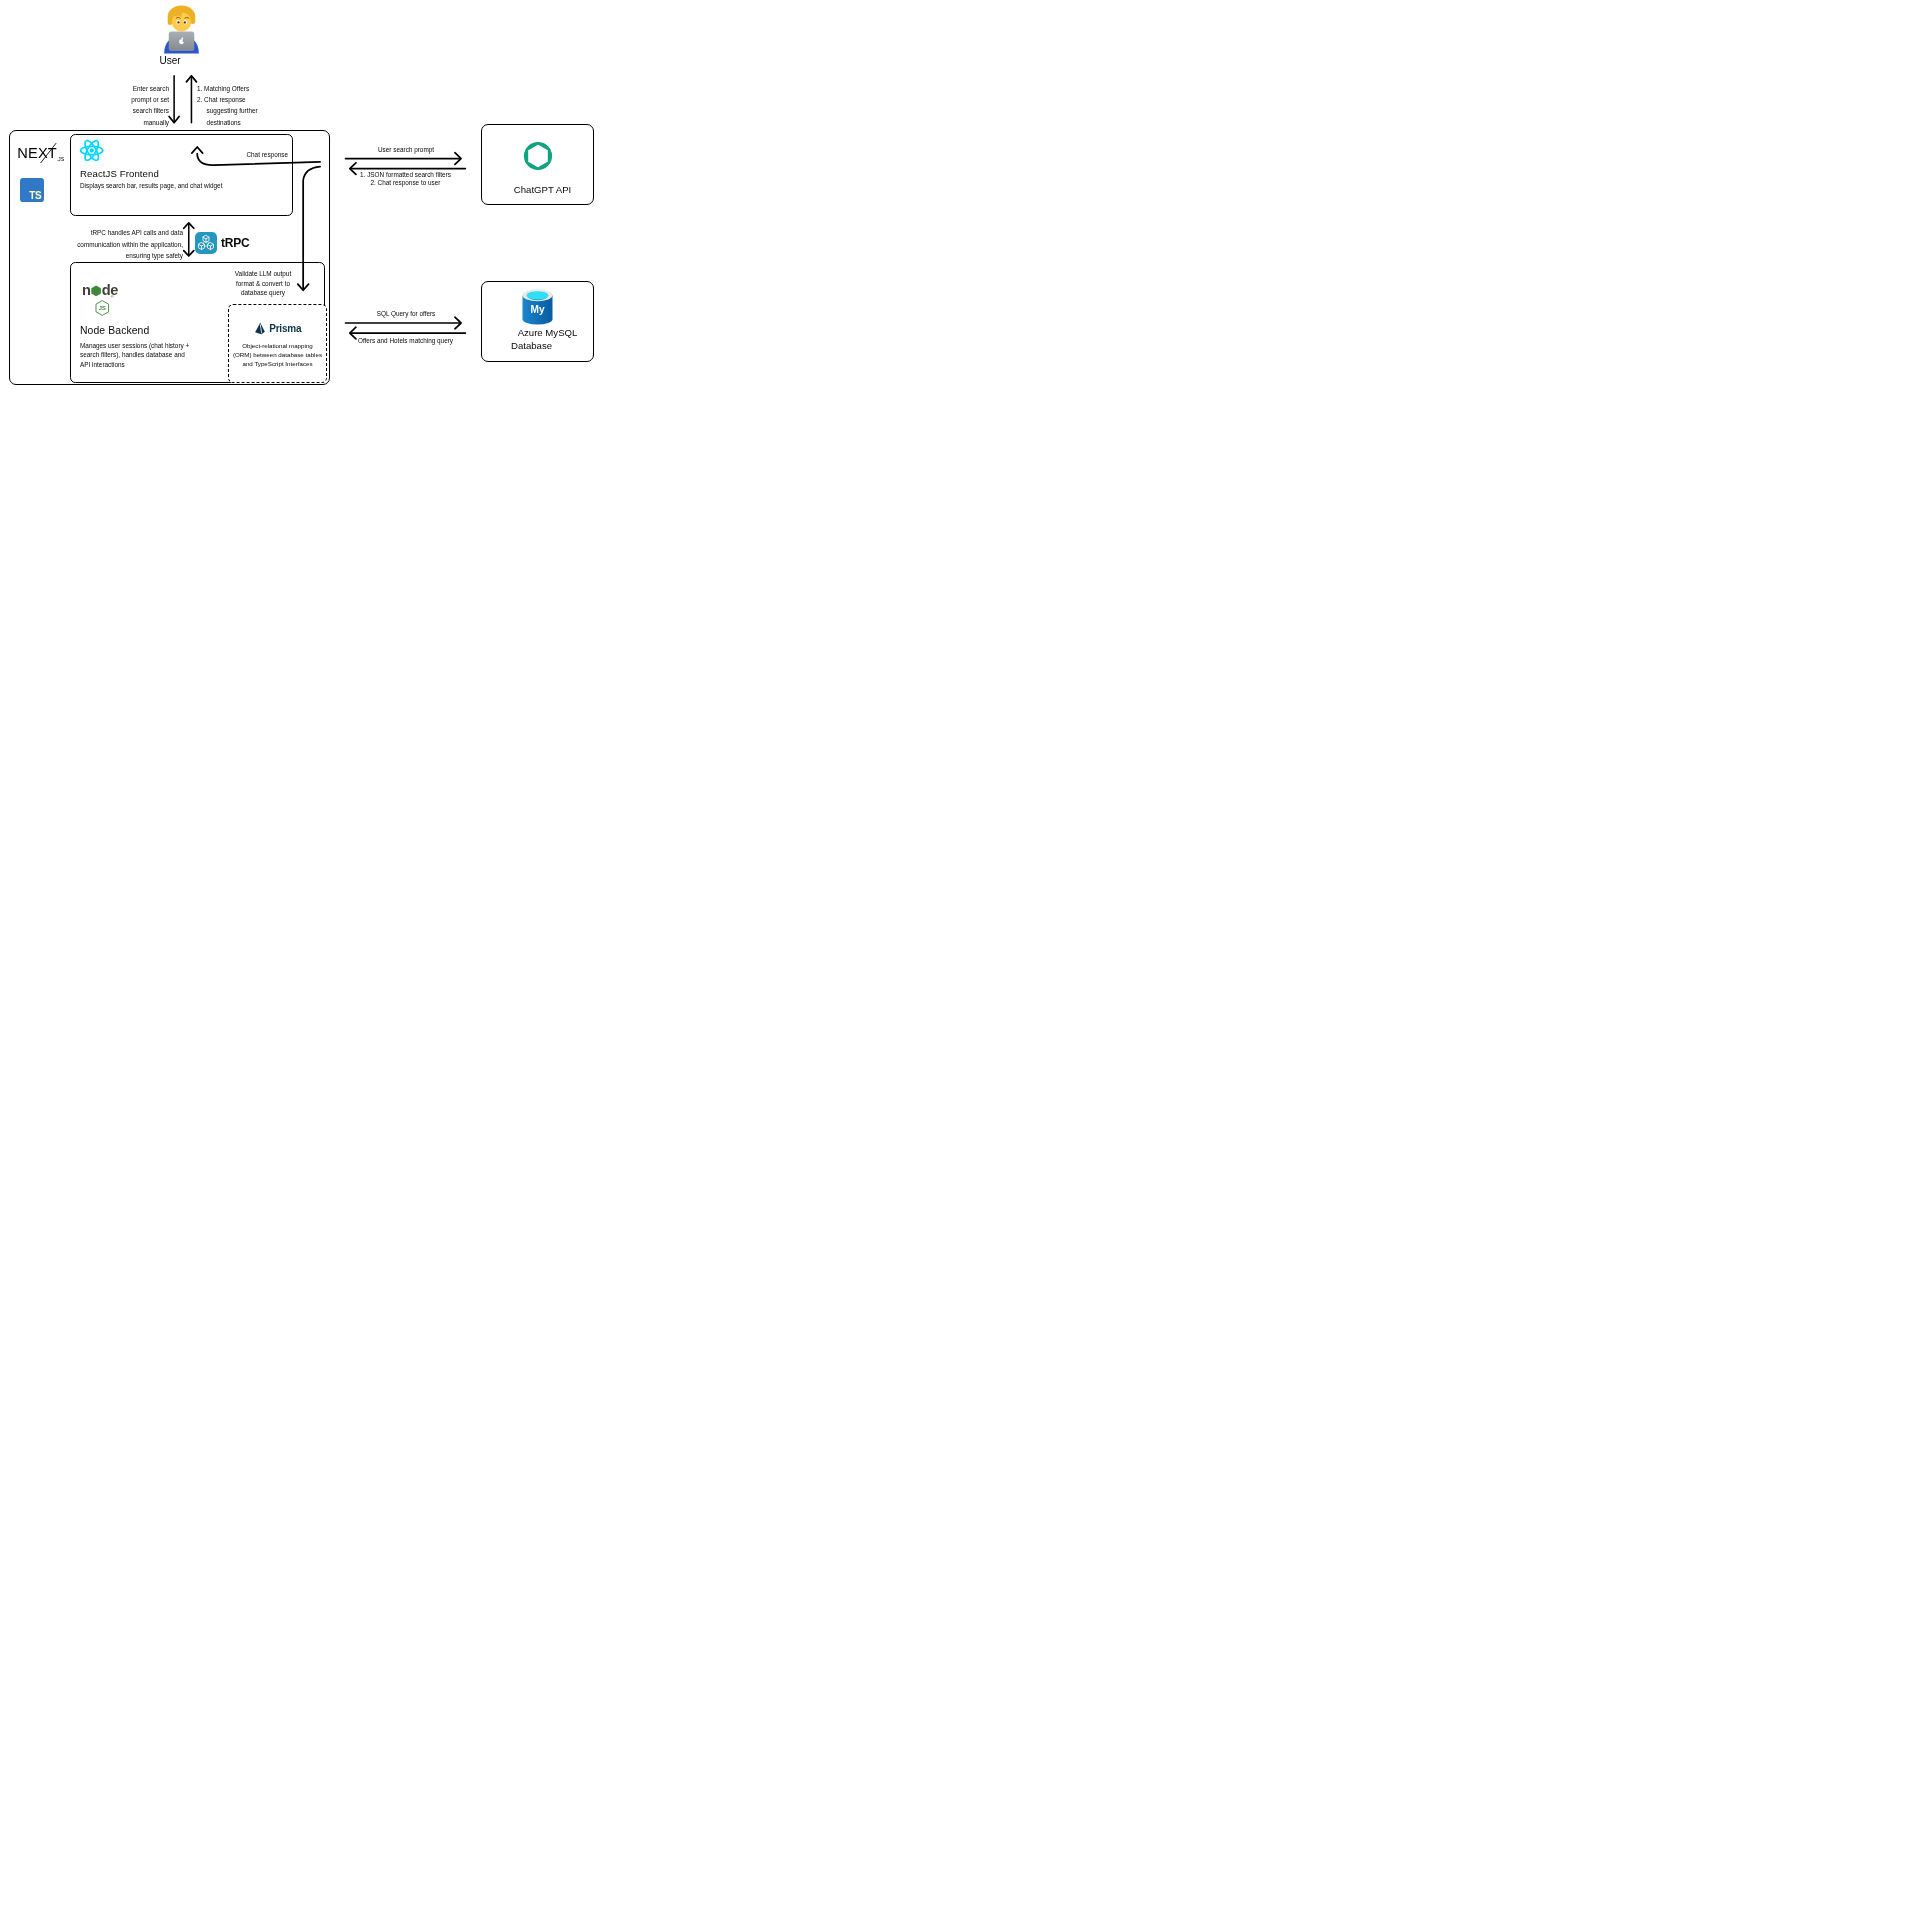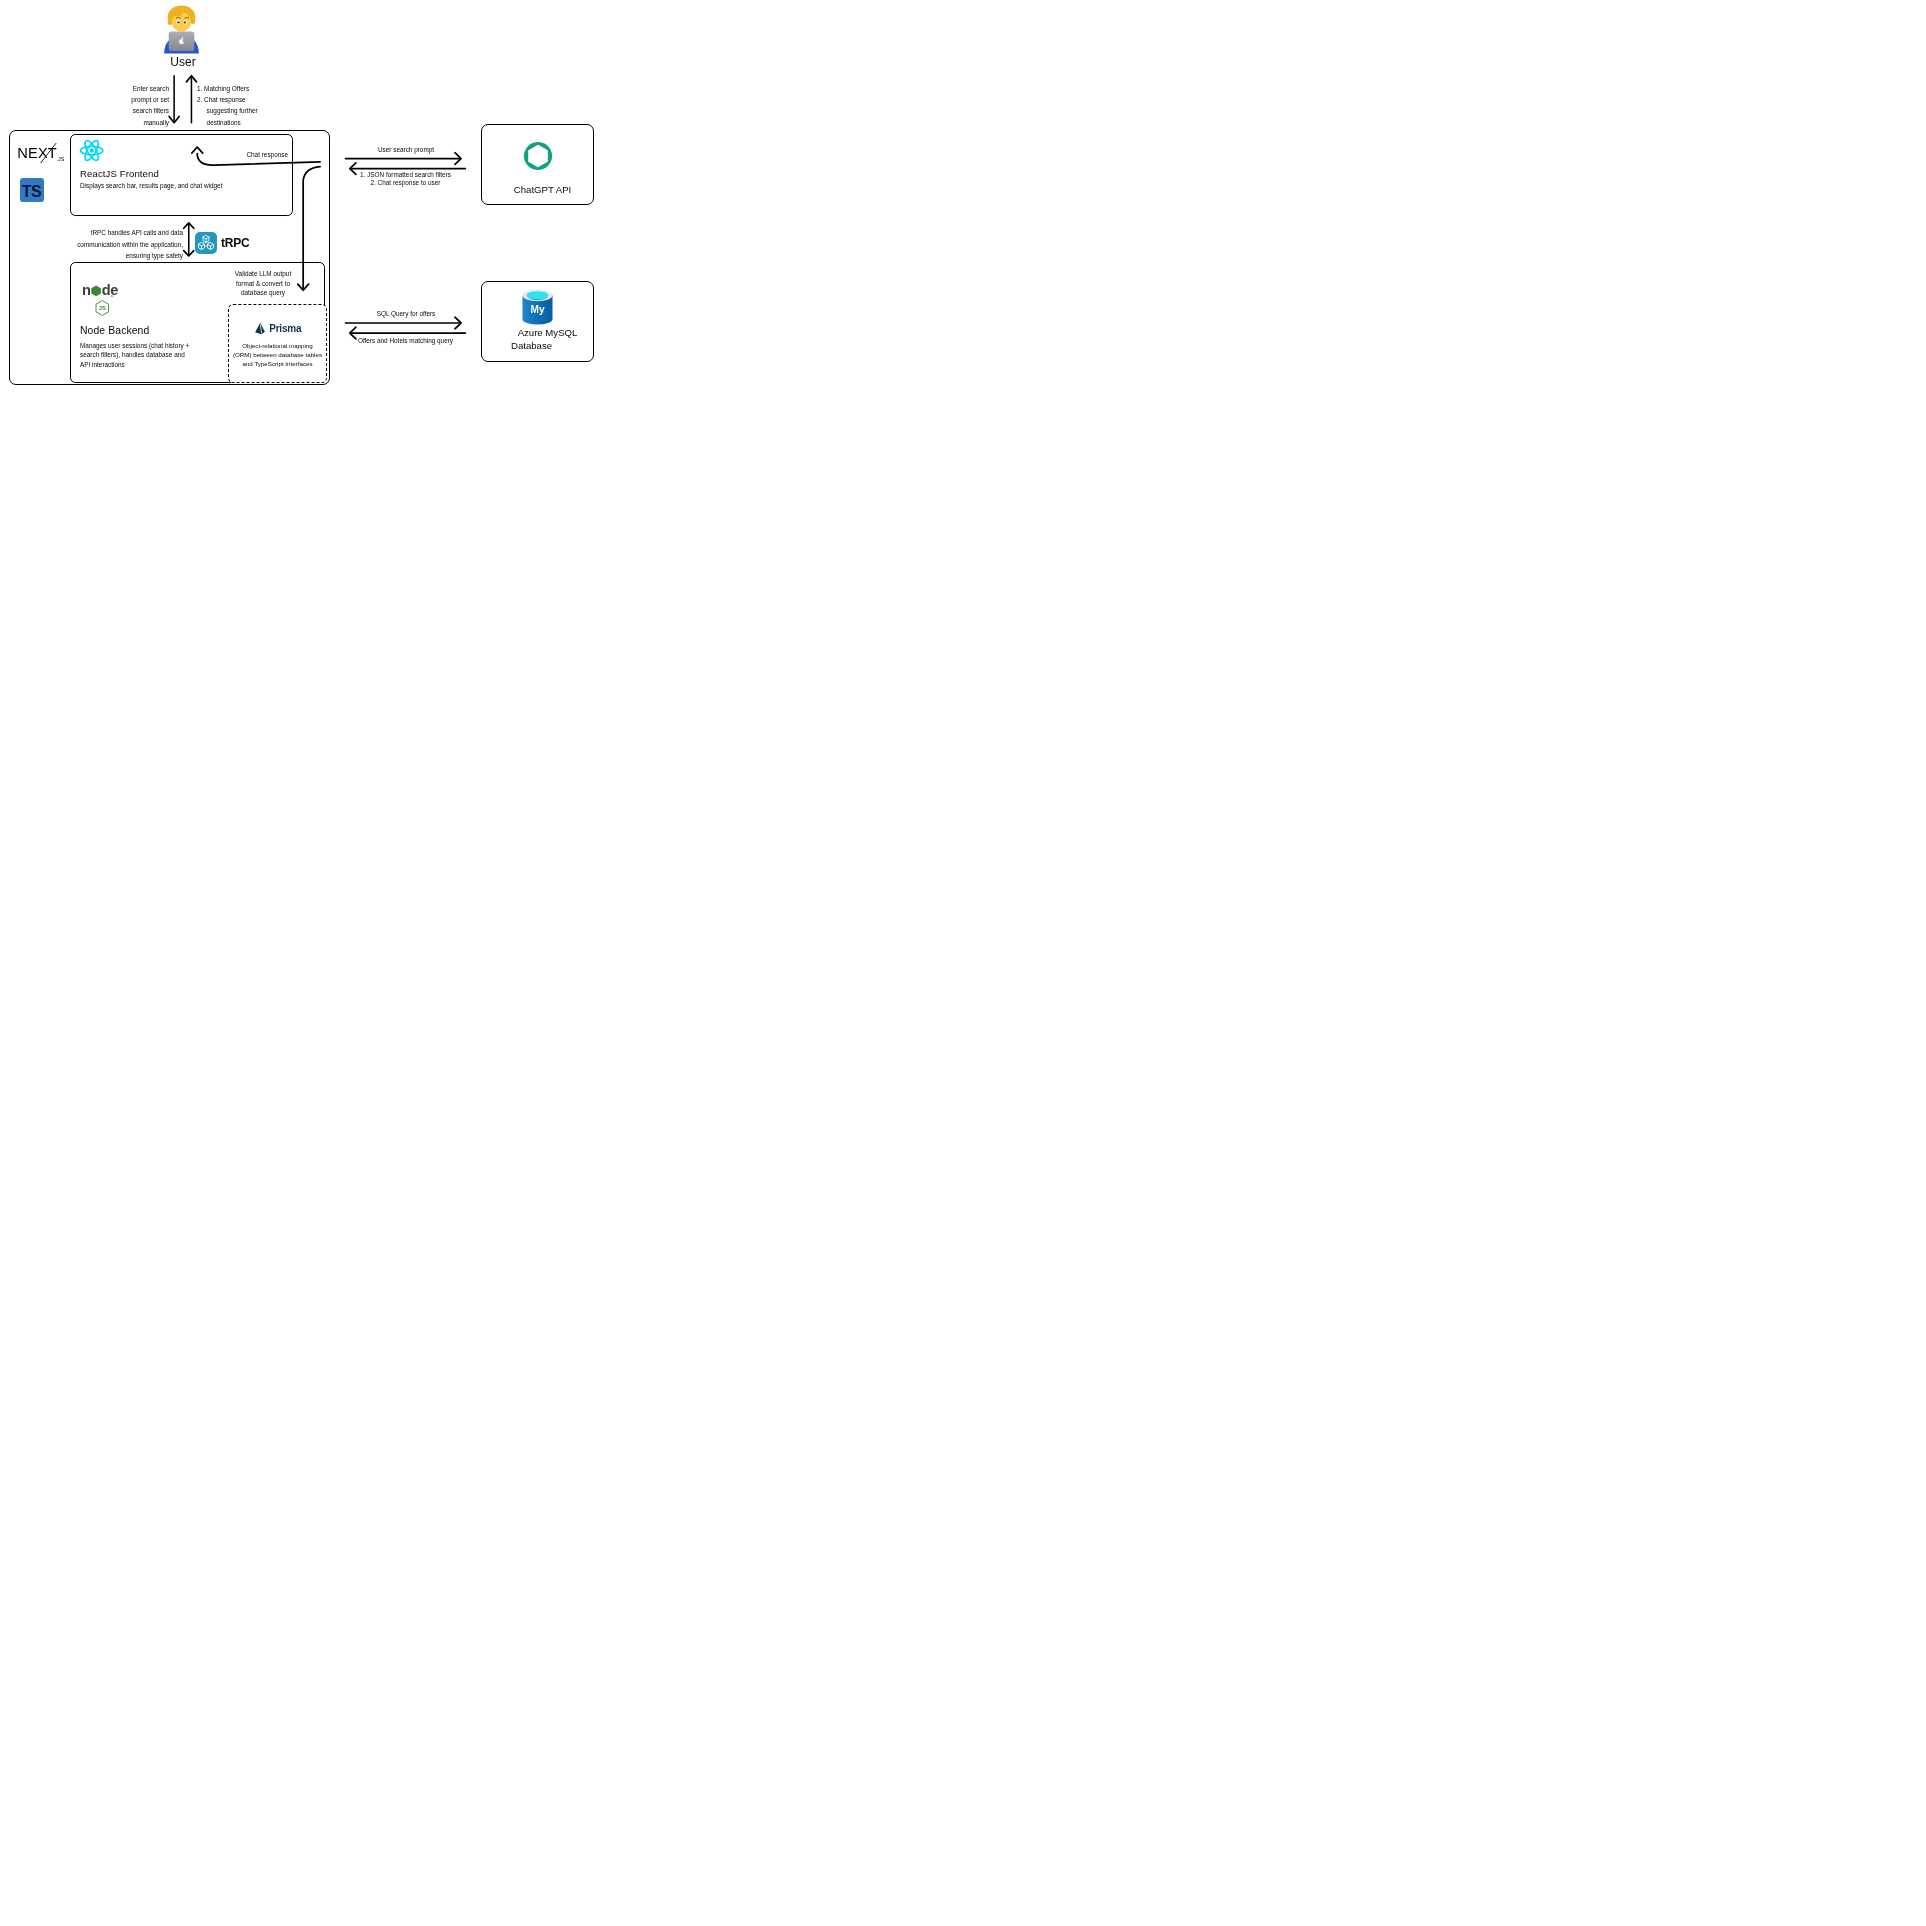--- a/index.html
+++ b/index.html
@@ -13,21 +13,21 @@
   .ca{text-align:center;}
   .ind{padding-left:9.6px;}
   .title{position:absolute;font-size:9.6px;font-weight:500;letter-spacing:0.1px;text-align:center;}
   .sub{position:absolute;font-size:6.4px;line-height:1.5;}
   #overlay{position:absolute;left:0;top:0;z-index:40;pointer-events:none;}
   
   .nextjs{position:absolute;}
   
   .ts-tile{position:absolute;width:24px;height:24px;border-radius:3.1px;background:#3178C6;
            display:flex;align-items:flex-end;justify-content:flex-end;padding:0 2.7px 1.5px 0;box-sizing:border-box;}
-  .ts-tile span{color:#0f172a;font-size:16px;font-weight:700;letter-spacing:-0.4px;text-align:right;}
+  .ts-tile span{color:#fef9c3;font-size:10px;font-weight:700;letter-spacing:-0.4px;text-align:right;}
   
   .trpc-row{position:absolute;display:flex;align-items:center;gap:3.9px;}
   .trpc-word{font-size:12px;font-weight:700;color:#0b0b0b;letter-spacing:-0.2px;}
   
   .node-word{position:absolute;display:flex;align-items:center;font-size:14.6px;font-weight:700;
              color:#404137;letter-spacing:-0.4px;line-height:1;}
   .node-hex-o{display:inline-block;width:9.6px;height:10.8px;margin:1.2px 0.8px 0 0.8px;background:#3C873A;
               clip-path:polygon(50% 0,100% 25%,100% 75%,50% 100%,0 75%,0 25%);}
   .node-reg{font-size:4.2px;font-weight:400;margin:-6.2px 0 0 1.2px;color:#404137;}
   .prisma-row{position:absolute;display:flex;align-items:center;justify-content:center;gap:3.9px;}
@@ -56,21 +56,21 @@
       <linearGradient id="lapg" x1="0" y1="0" x2="0" y2="1">
         <stop offset="0" stop-color="#A9AFB5"></stop>
           <stop offset="1" stop-color="#83898F"></stop>
       </linearGradient>
     </defs>
     <rect x="25" y="57" width="50" height="38" rx="5" fill="url(#lapg)"></rect>
     <circle cx="50" cy="77" r="4.8" fill="#fff"></circle>
     <circle cx="53.8" cy="75.4" r="1.9" fill="#949AA0"></circle>
     <ellipse cx="51.6" cy="70.4" rx="1.5" ry="2.2" fill="#fff" transform="rotate(28 51.6 70.4)"></ellipse>
   </svg>
-  <div class="big-label" style="left:160px;top:55px;width:46px;font-size:12px;font-weight:400;">User</div>
+  <div class="big-label" style="left:147px;top:55px;width:46px;font-size:10px;font-weight:400;">User</div>
 
   <div class="lbl ra" style="left:108px;top:83px;width:61px;">
     <div>Enter search</div>
     <div>prompt or set</div>
     <div>search filters</div>
     <div>manually</div>
   </div>
   <div class="lbl" style="left:197px;top:83px;width:81px;">
     <div>1. Matching Offers</div>
     <div>2. Chat response</div>

